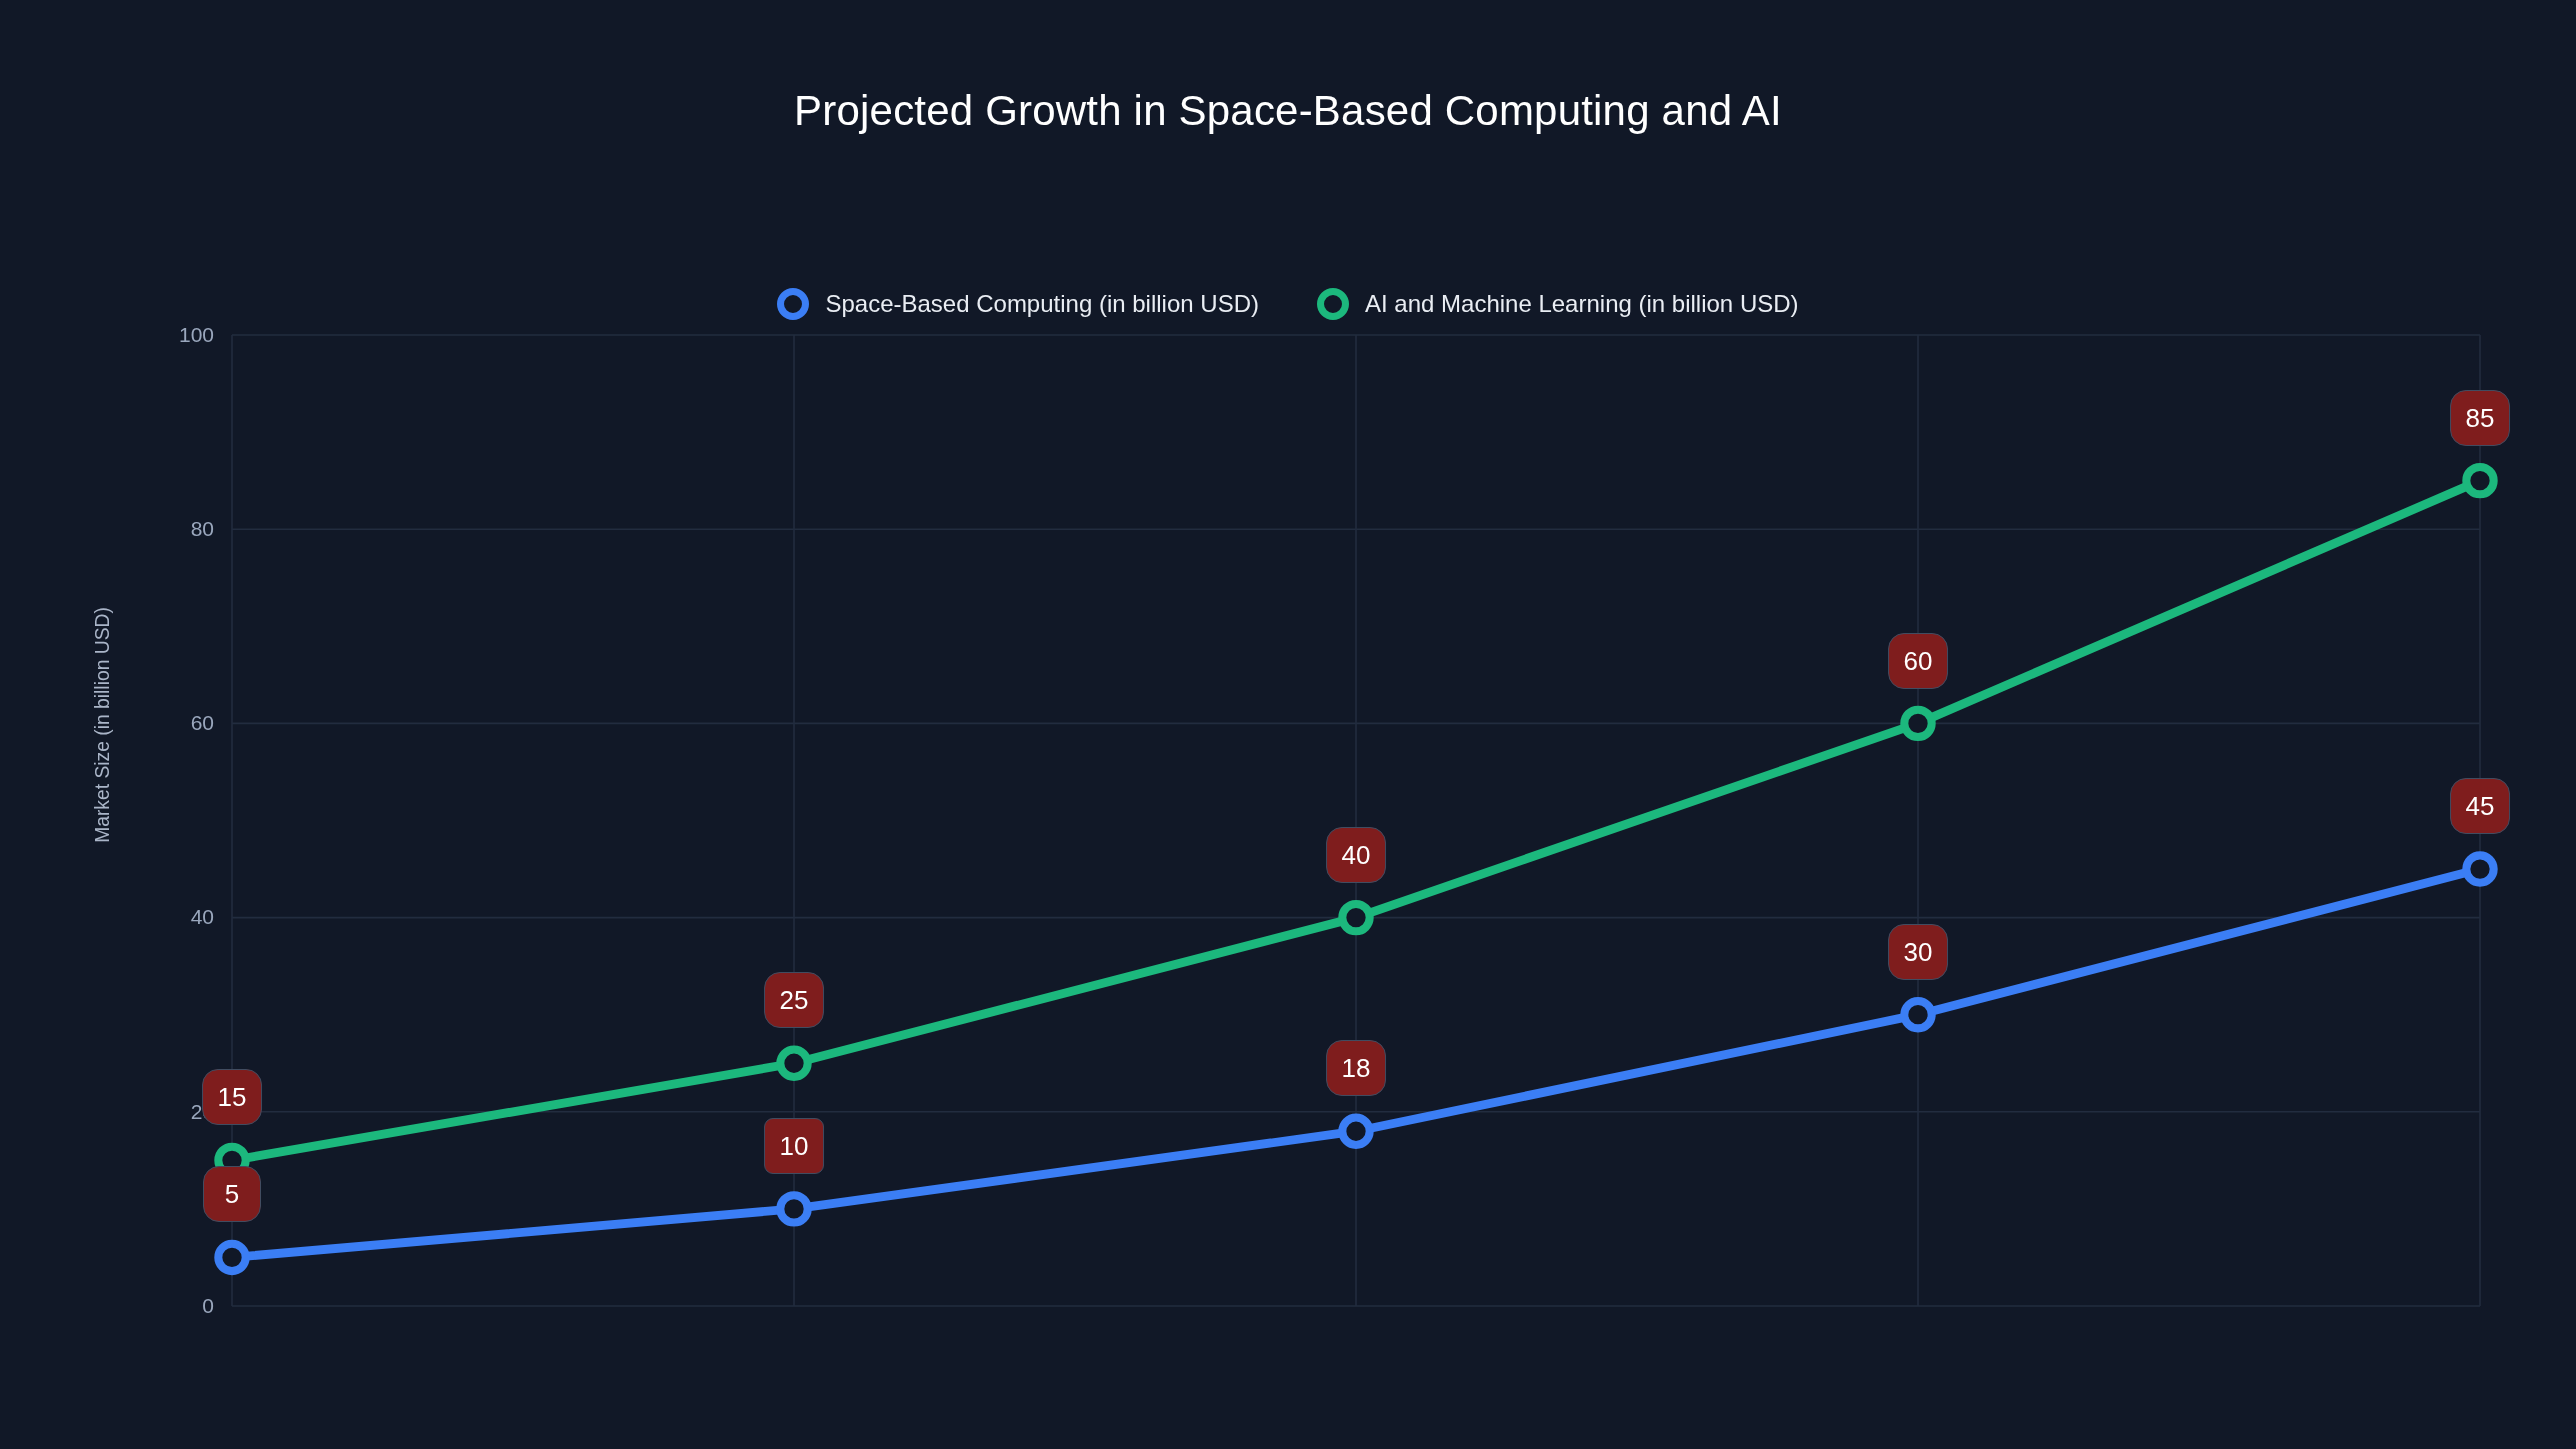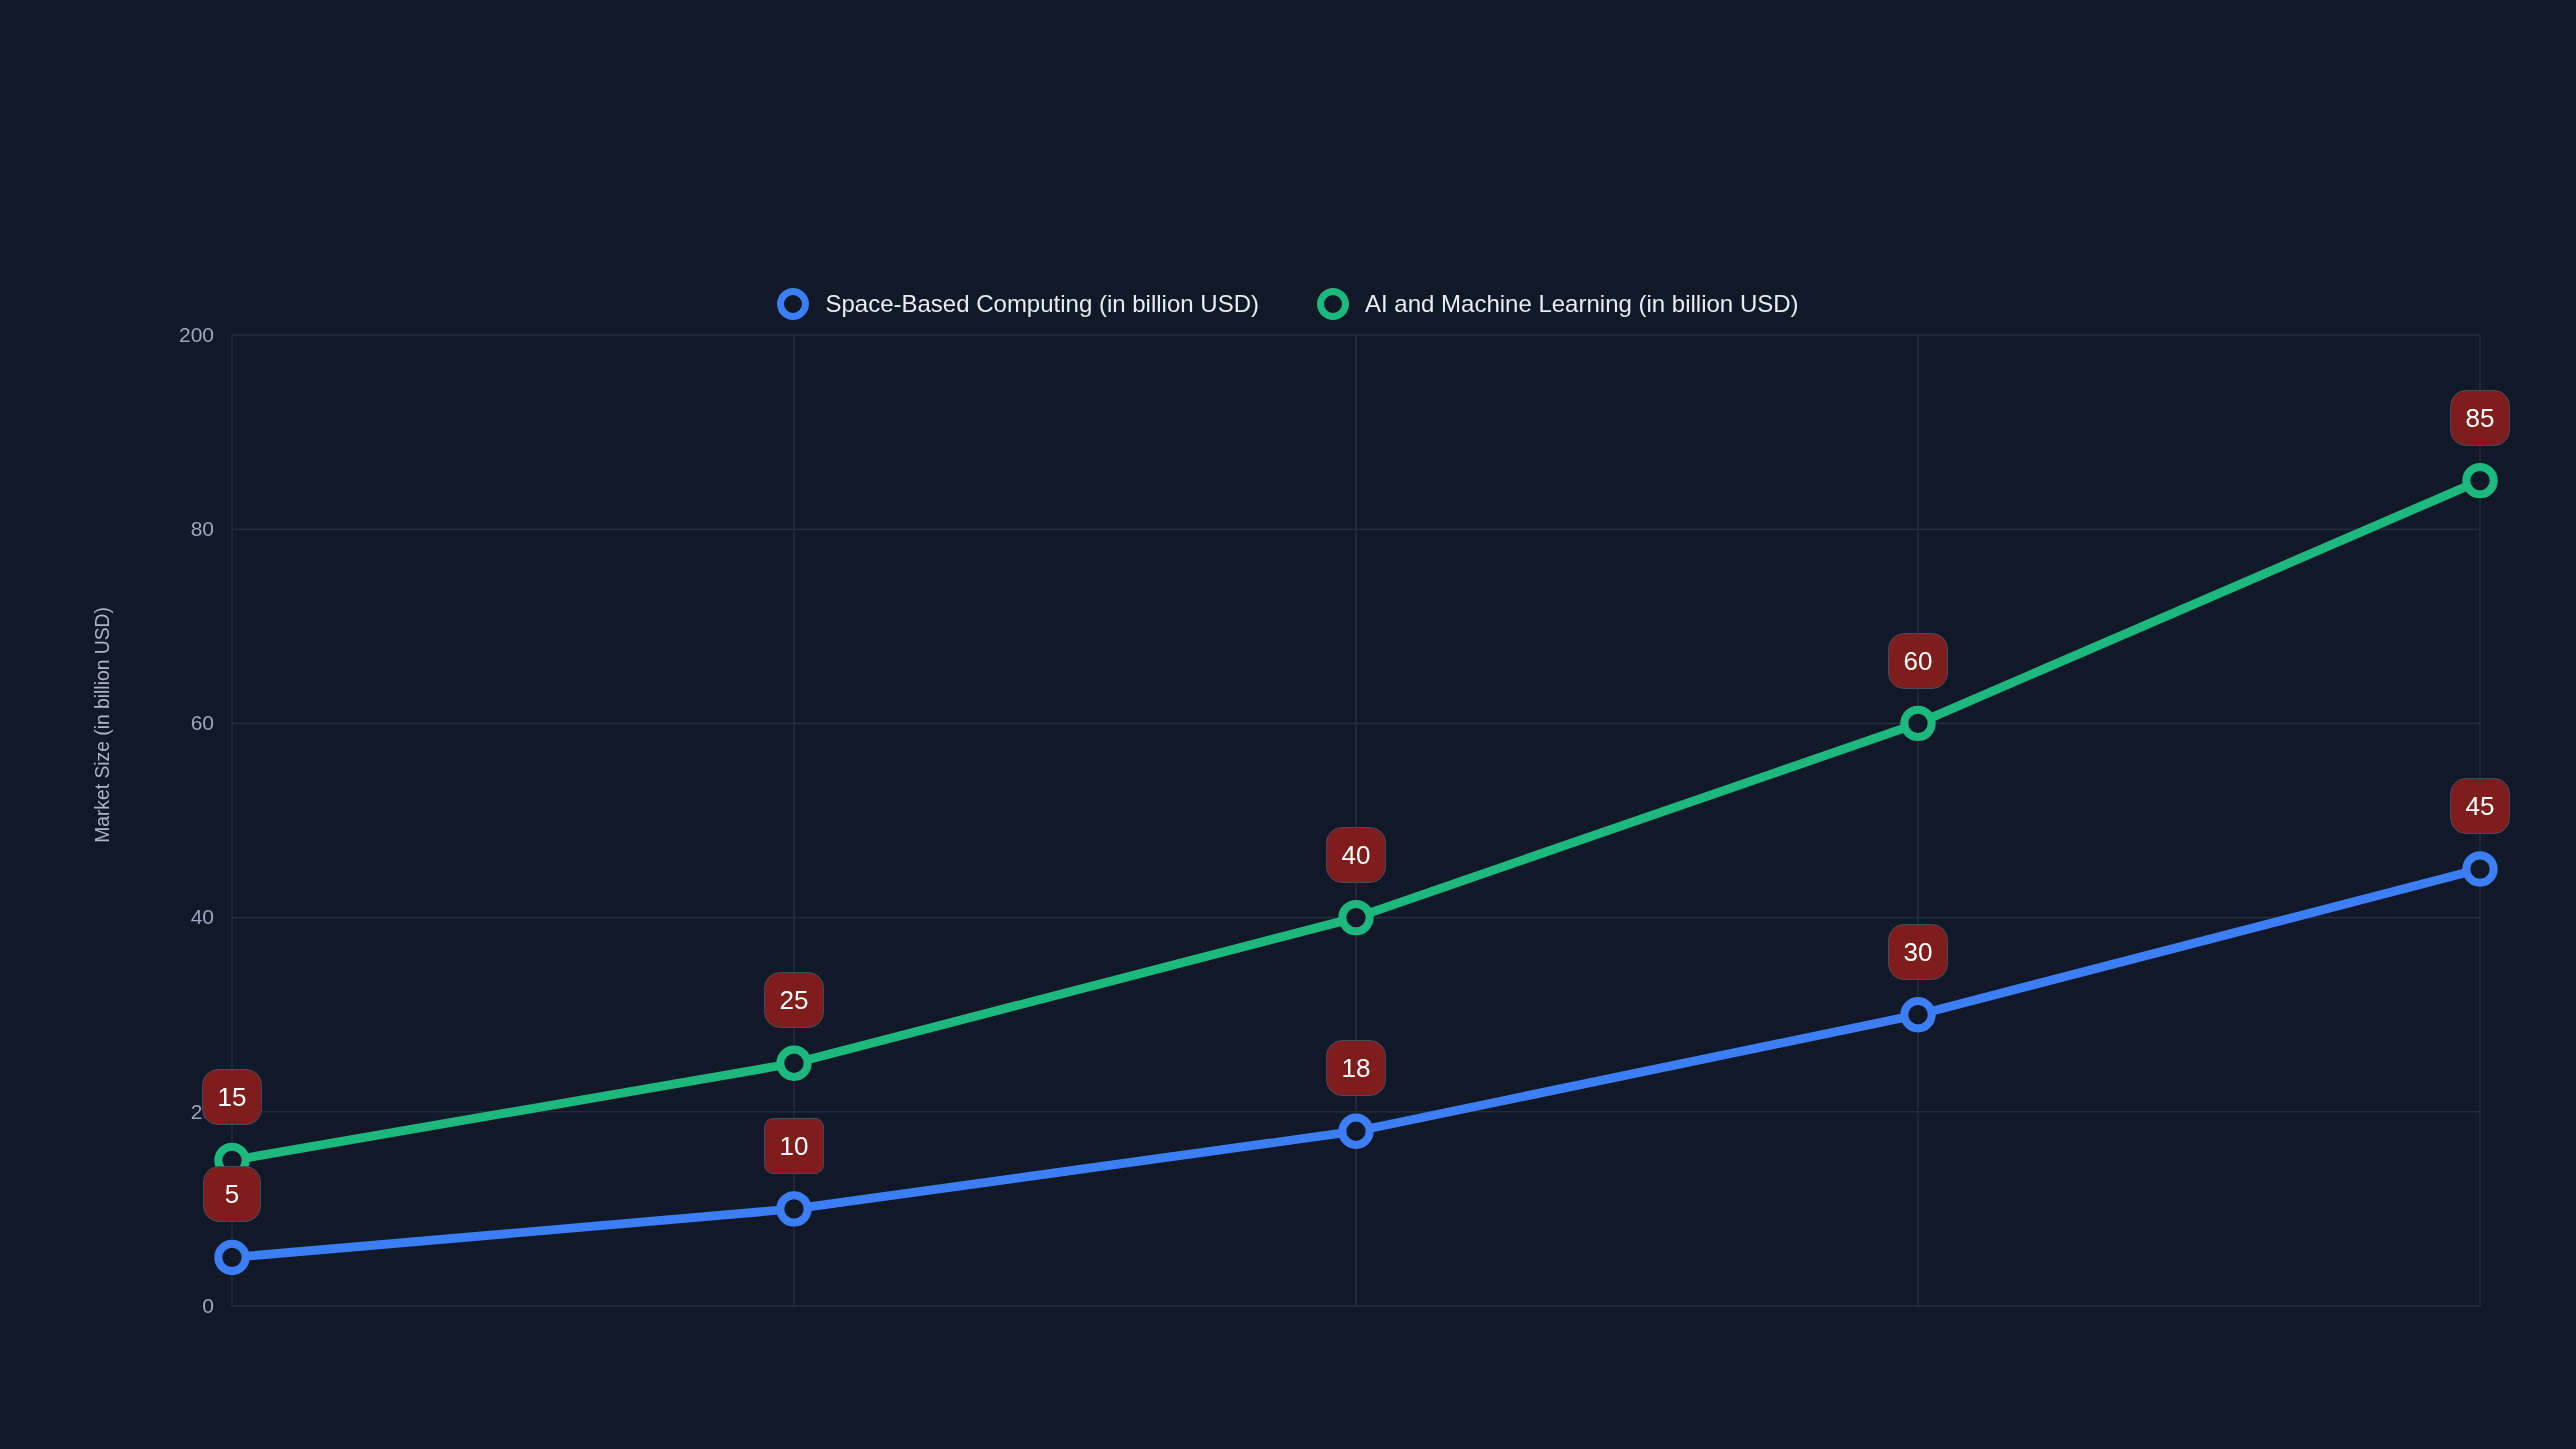--- a/index.html
+++ b/index.html
@@ -162,36 +162,37 @@
     font-size: 26px;
     color: #ffffff;
     line-height: 1;
   }
 </style>
 </head>
 <body>
 
 <div id="chart-root">
 
+  <div id="chart-title">Projected Growth in Space-Based Computing and AI</div>
 
   <div id="legend">
     <div class="legend-item">
       <span class="legend-marker" style="border-color:#3b7ef5"></span>
       <span class="legend-label">Space-Based Computing (in billion USD)</span>
     </div>
     <div class="legend-item">
       <span class="legend-marker" style="border-color:#1cb87d"></span>
       <span class="legend-label">AI and Machine Learning (in billion USD)</span>
     </div>
   </div>
 
   <div id="y-axis-title">Market Size (in billion USD)</div>
 
   <div id="y-ticks">
-    <span class="y-tick" style="top:0px">200</span>
+    <span class="y-tick" style="top:0px">100</span>
     <span class="y-tick" style="top:194px">80</span>
     <span class="y-tick" style="top:388px">60</span>
     <span class="y-tick" style="top:582px">40</span>
     <span class="y-tick" style="top:777px">20</span>
     <span class="y-tick" style="top:971px">0</span>
   </div>
 
   <div id="plot">
     <svg id="plot-svg" viewBox="0 0 2792 1206" preserveAspectRatio="none">
       <g>

